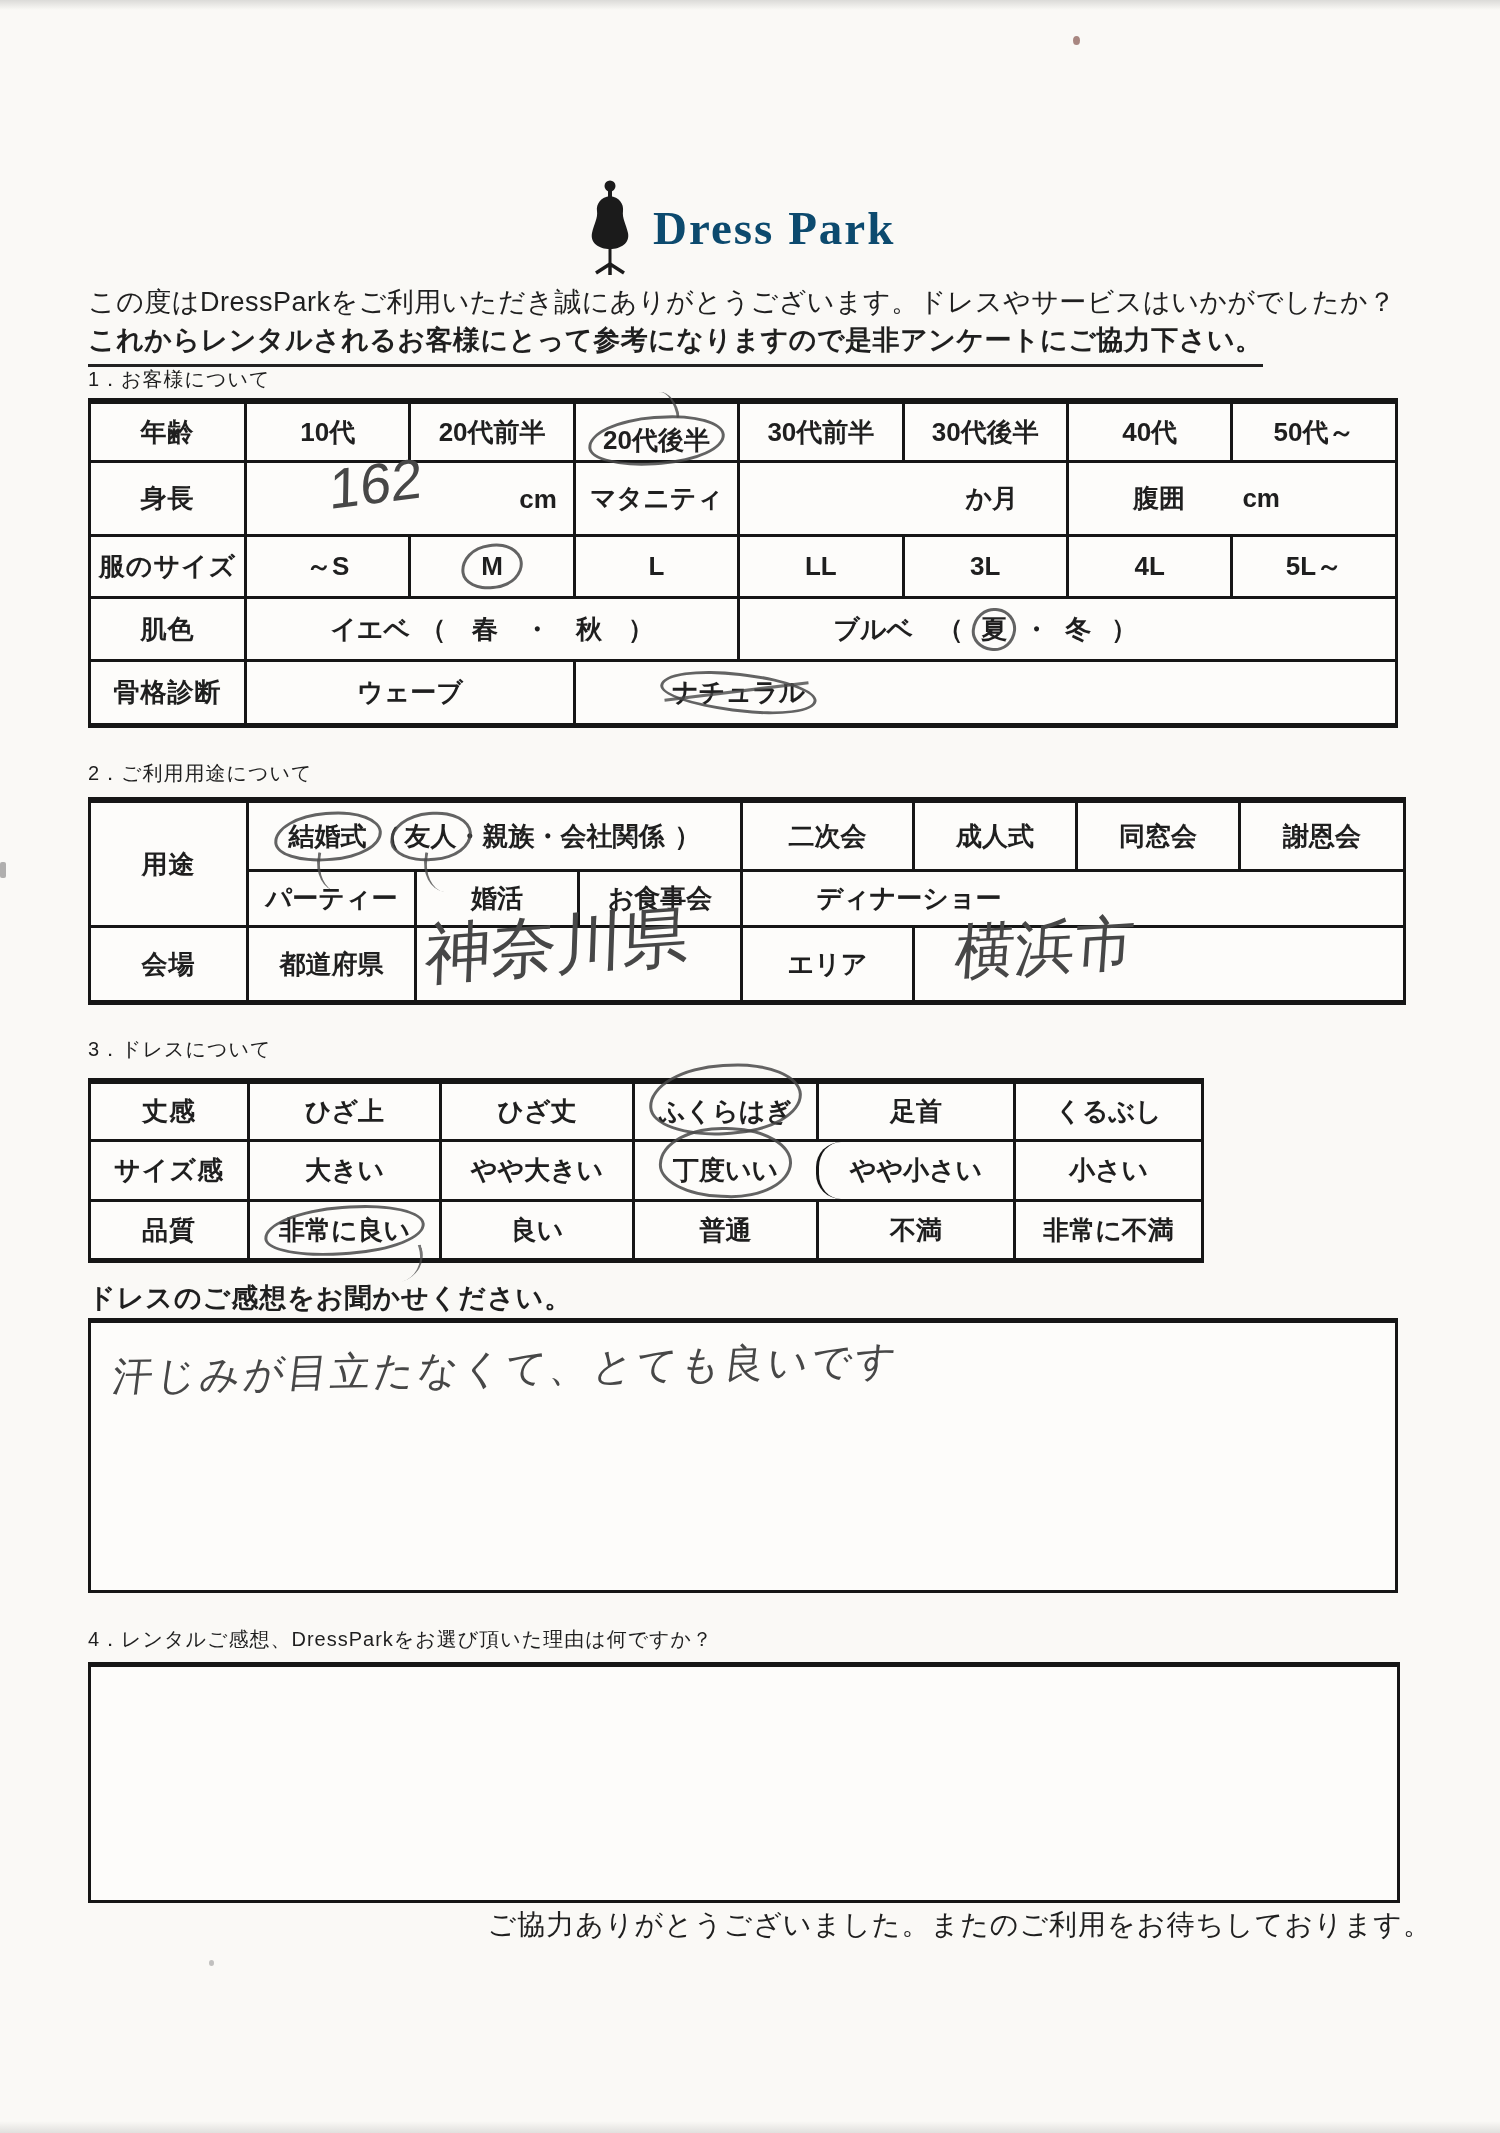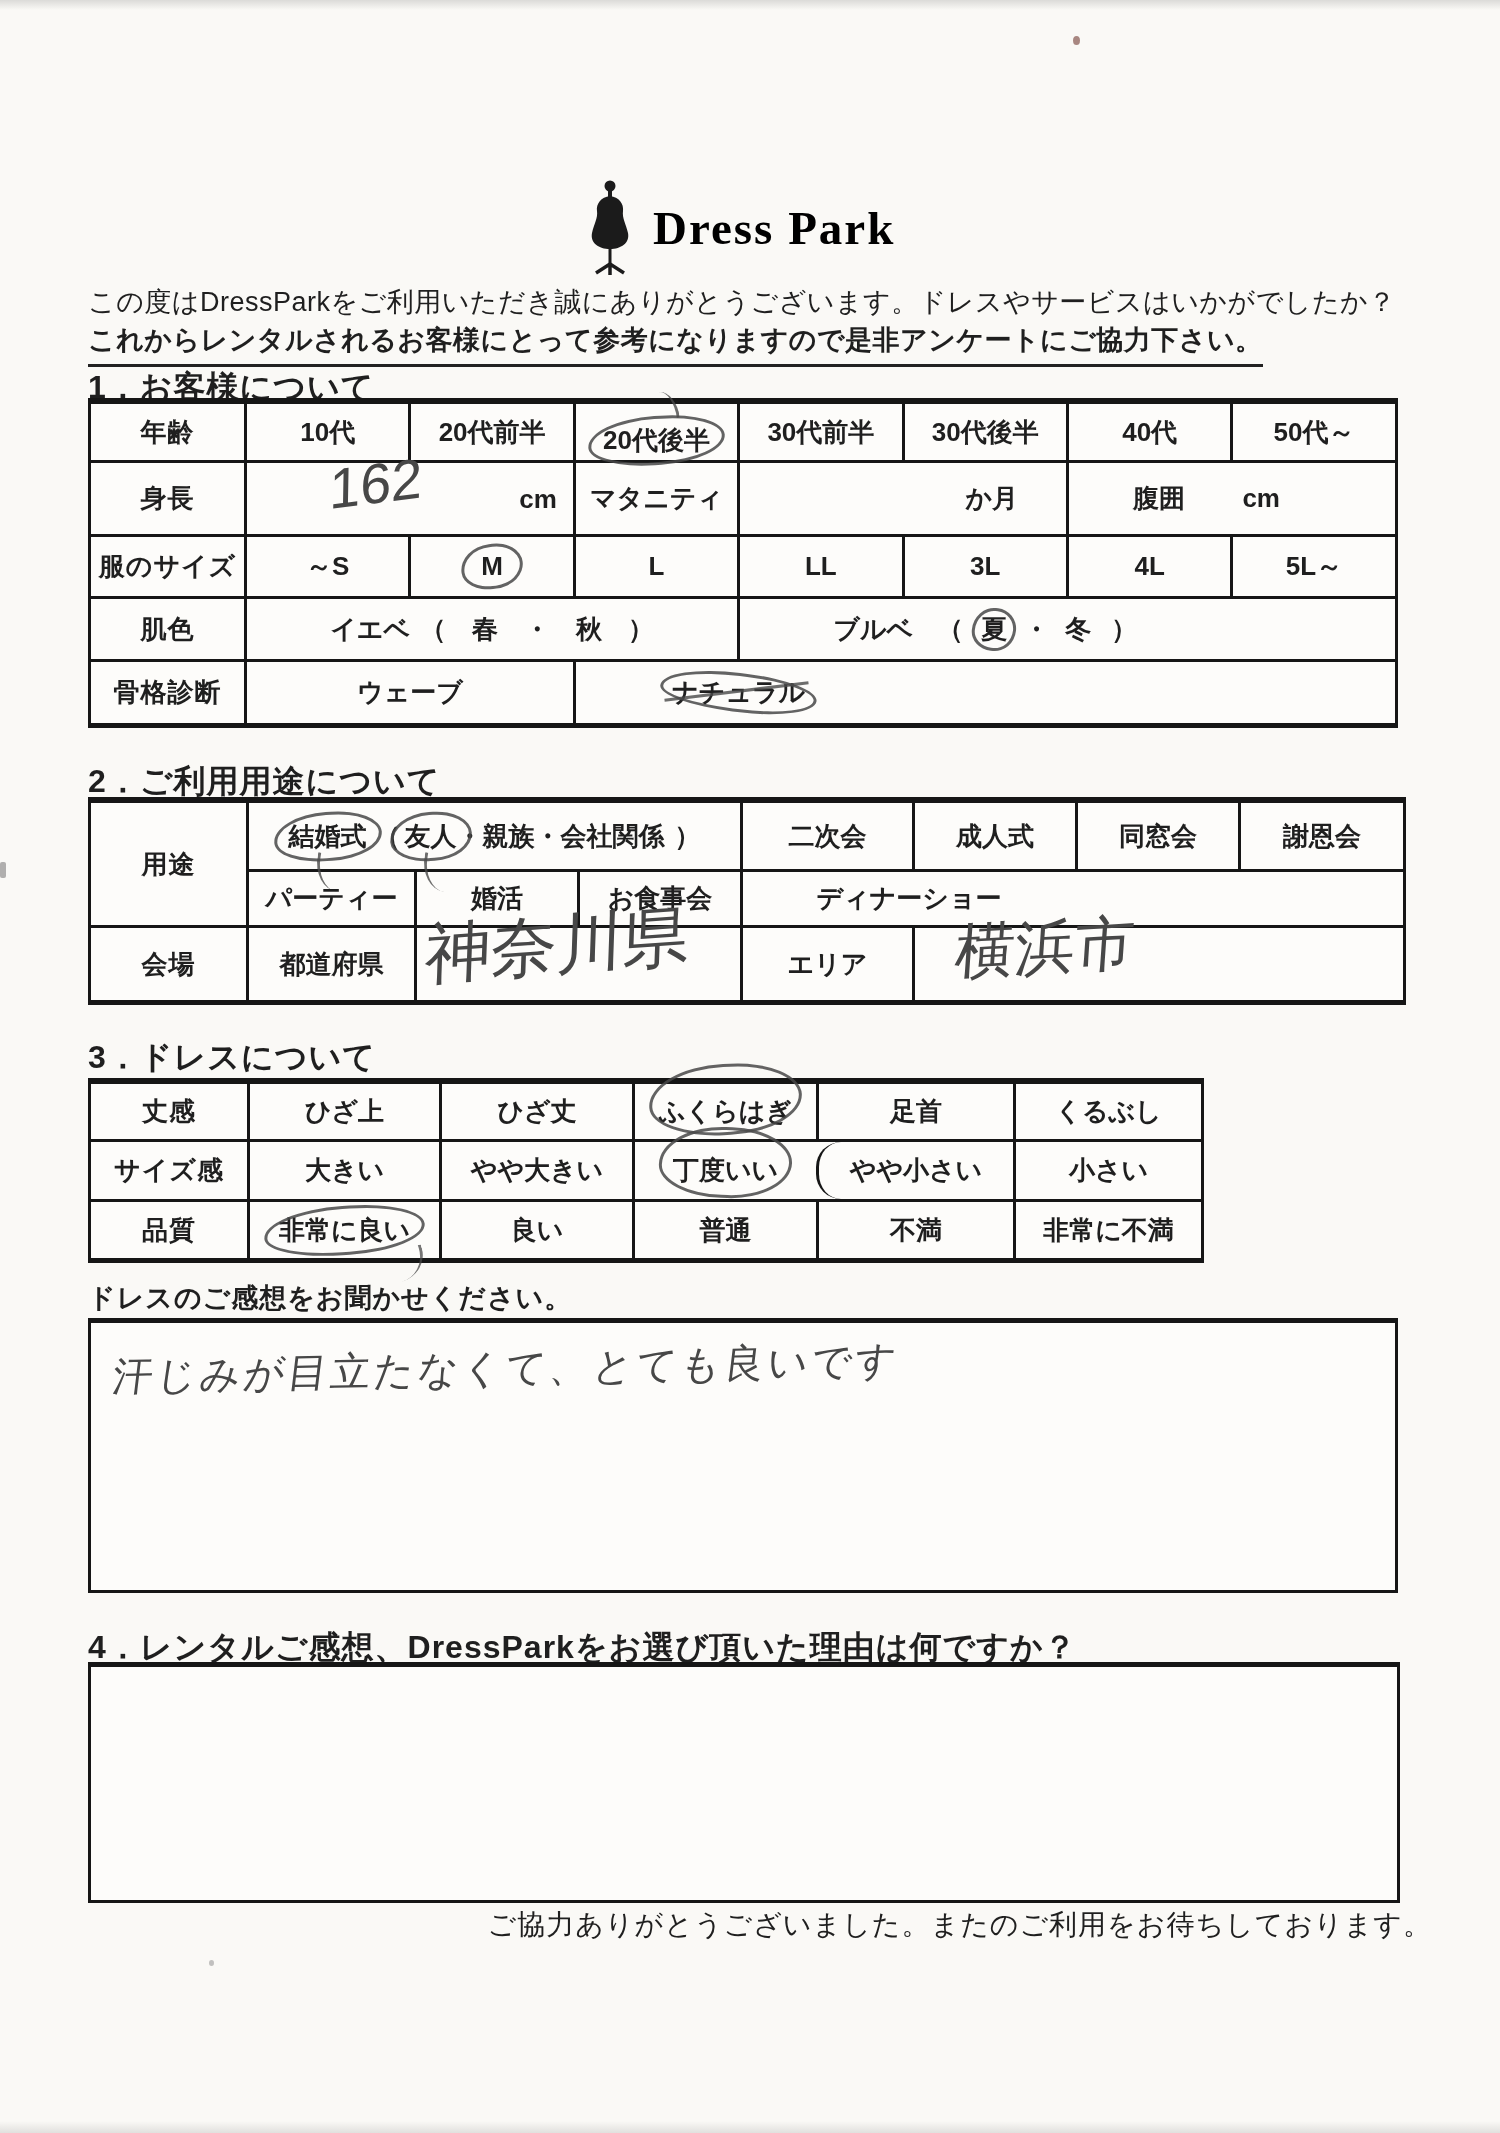--- a/index.html
+++ b/index.html
@@ -11,28 +11,28 @@
   
   .scan-top{position:absolute;top:0;left:0;right:0;height:10px;
     background:linear-gradient(to bottom,rgba(110,110,110,.22),transparent);}
   .scan-bottom{position:absolute;bottom:0;left:0;right:0;height:12px;
     background:linear-gradient(to top,rgba(110,110,110,.18),transparent);}
   .speck{position:absolute;border-radius:50%;}
 
   
   .logo{position:absolute;left:583px;top:180px;display:flex;align-items:center;gap:16px;}
   .brand-text{font-family:"Liberation Serif","DejaVu Serif",serif;font-size:47px;
-    font-weight:600;letter-spacing:2px;color:#000000;}
+    font-weight:600;letter-spacing:2px;color:#0c4a6e;}
 
   
   .intro1{position:absolute;left:88px;top:284px;margin:0;font-size:27px;font-weight:500;letter-spacing:.5px;}
   .intro2{position:absolute;left:88px;top:322px;margin:0;font-size:27px;font-weight:700;letter-spacing:.5px;
     border-bottom:3px solid #222;padding-bottom:6px;}
 
-  .sec-h{position:absolute;left:88px;margin:0;font-size:32px;font-weight:700;letter-spacing:1px;}
+  .sec-h{position:absolute;left:88px;margin:0;font-size:20px;font-weight:400;letter-spacing:1px;}
 
   
   .tbl{position:absolute;}
   .trow{display:flex;align-items:stretch;border:3px solid #161616;background:#fdfcfa;box-sizing:border-box;}
   .trow + .trow{margin-top:-3px;}
   .trow.first{border-top-width:6px;}
   .trow.last{border-bottom-width:5px;}
   .tc{display:flex;align-items:center;justify-content:center;
       border-left:3px solid #161616;font-weight:700;font-size:26px;
       box-sizing:border-box;position:relative;white-space:nowrap;}

